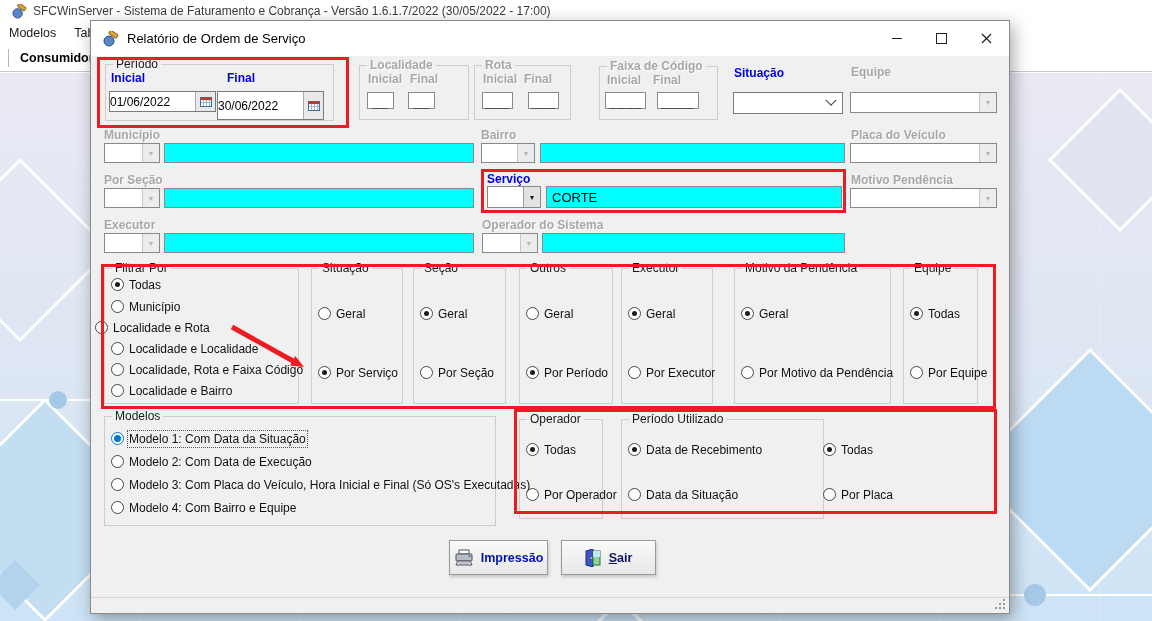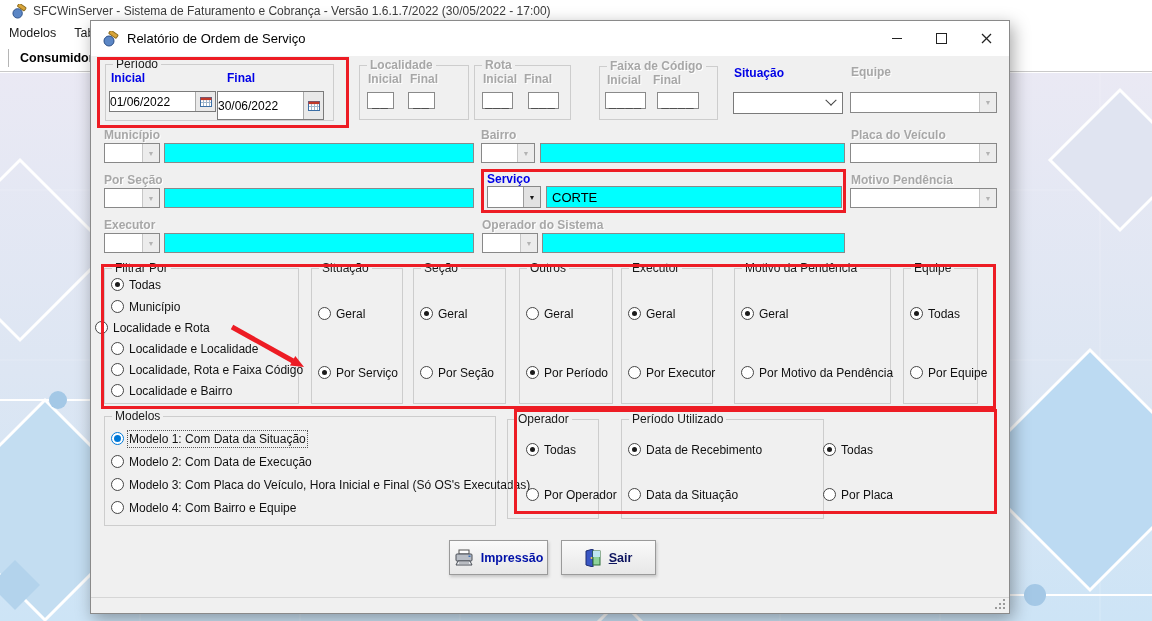--- a/index.html
+++ b/index.html
@@ -417,21 +417,21 @@
       </div>
     <div class="rrow" style="left:20px;top:456px">
       <span class="radio"></span>
       <span class="rlabel">Modelo 3: Com Placa do Veículo, Hora Inicial e Final (Só OS's Executadas)</span>
       </div>
     <div class="rrow" style="left:20px;top:479px">
       <span class="radio"></span>
       <span class="rlabel">Modelo 4: Com Bairro e Equipe</span>
       </div>
 
-    <div class="group" style="left:416px;top:398px;width:92px;height:100px">
+    <div class="group" style="left:428px;top:398px;width:84px;height:100px">
       <span class="gcap">Operador</span>
       </div>
     <div class="rrow" style="left:435px;top:421px">
       <span class="radio checked"></span>
       <span class="rlabel">Todas</span>
       </div>
     <div class="rrow" style="left:435px;top:466px">
       <span class="radio"></span>
       <span class="rlabel">Por Operador</span>
       </div>

